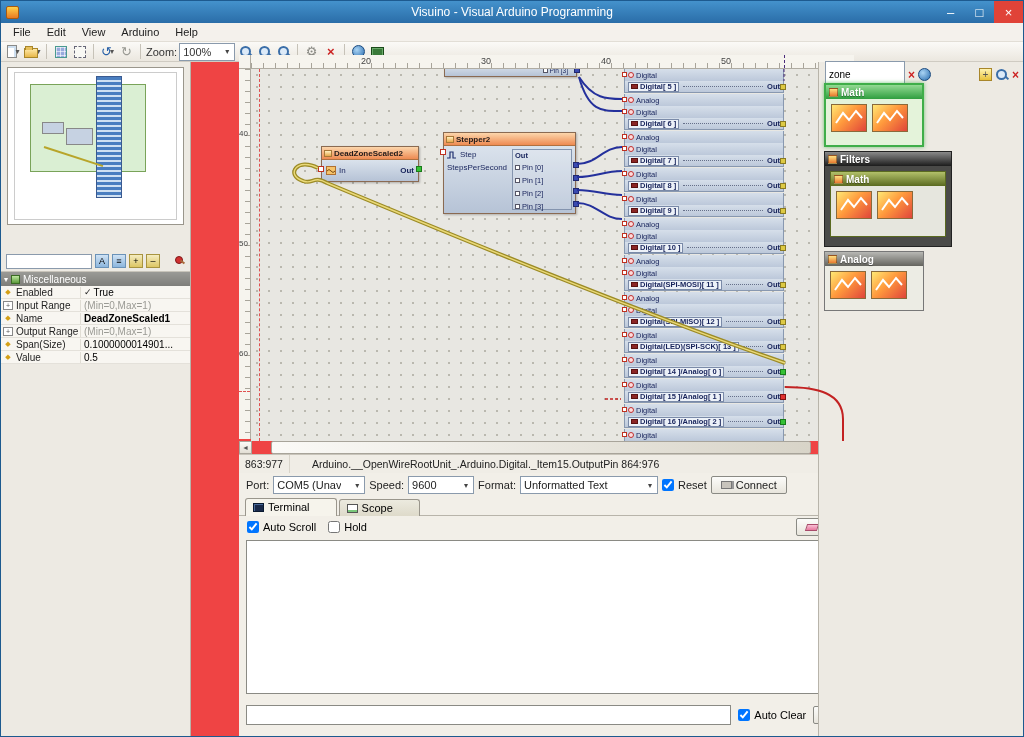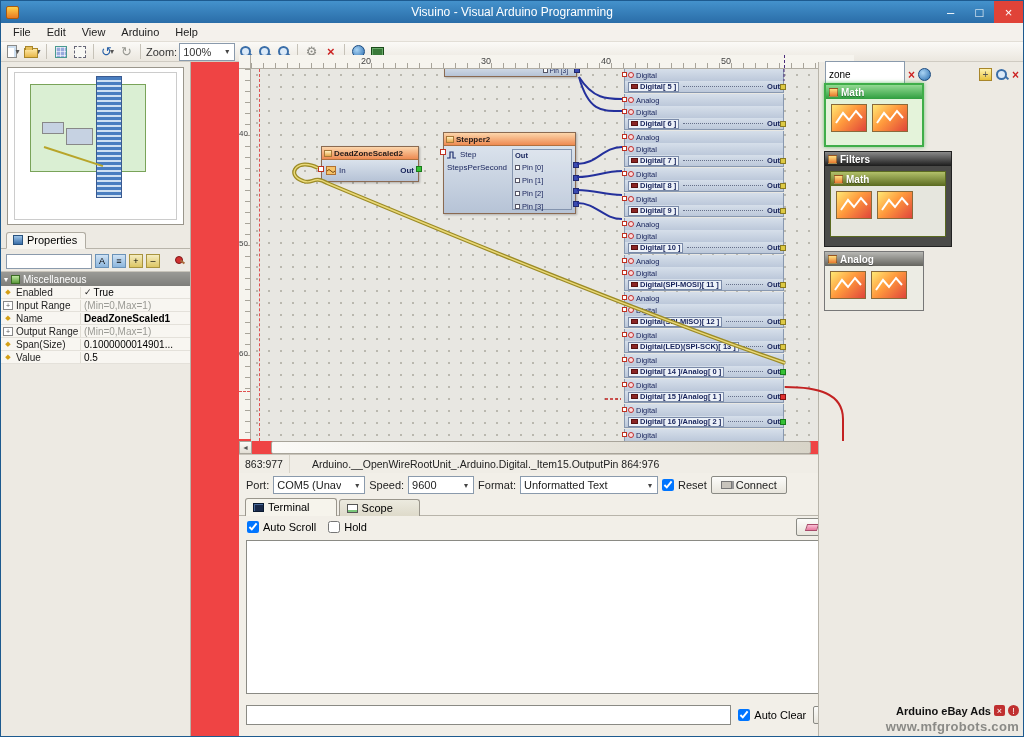--- a/index.html
+++ b/index.html
@@ -274,26 +274,20 @@
   <div class="left-panel">
     <div class="minimap">
       <div class="mm-page"></div>
       <div class="mm-viewport"></div>
       <div class="mm-pins"></div>
       <div class="mm-b1"></div>
       <div class="mm-b2"></div>
       <div class="mm-wire"></div>
     </div>
 
-    <div class="props-tabrow">
-      <span class="props-tab">
-        <span class="props-tab-ic"></span>
-        <span>Properties</span>
-      </span>
-    </div>
 
     <div class="props-filter">
       <input type="text" value="" style="">
       <span class="pf-ic b1">A</span>
       <span class="pf-ic b1">≡</span>
       <span class="pf-ic b2">+</span>
       <span class="pf-ic b2">–</span>
       <span class="pin-red-ic"></span>
     </div>
 
@@ -888,21 +882,15 @@
             </svg>
           </span>
         <span class="comp-icon">
             <svg width="30" height="20" viewBox="0 0 30 20">
               <polyline points="2,15 9,5 15,12 22,3 28,10" fill="none" stroke="#fff" stroke-width="2"></polyline>
             </svg>
           </span>
       </div>
     </div>
 
-    <div class="ads">
-      <div>
-        <span class="ads-title">Arduino eBay Ads</span><span class="ad-ic">×</span><span class="ad-ic" style="border-radius:50%">!</span>
-      </div>
-      <div class="watermark">www.mfgrobots.com</div>
-    </div>
   </div>
 
 </div>
 
 </body></html>

